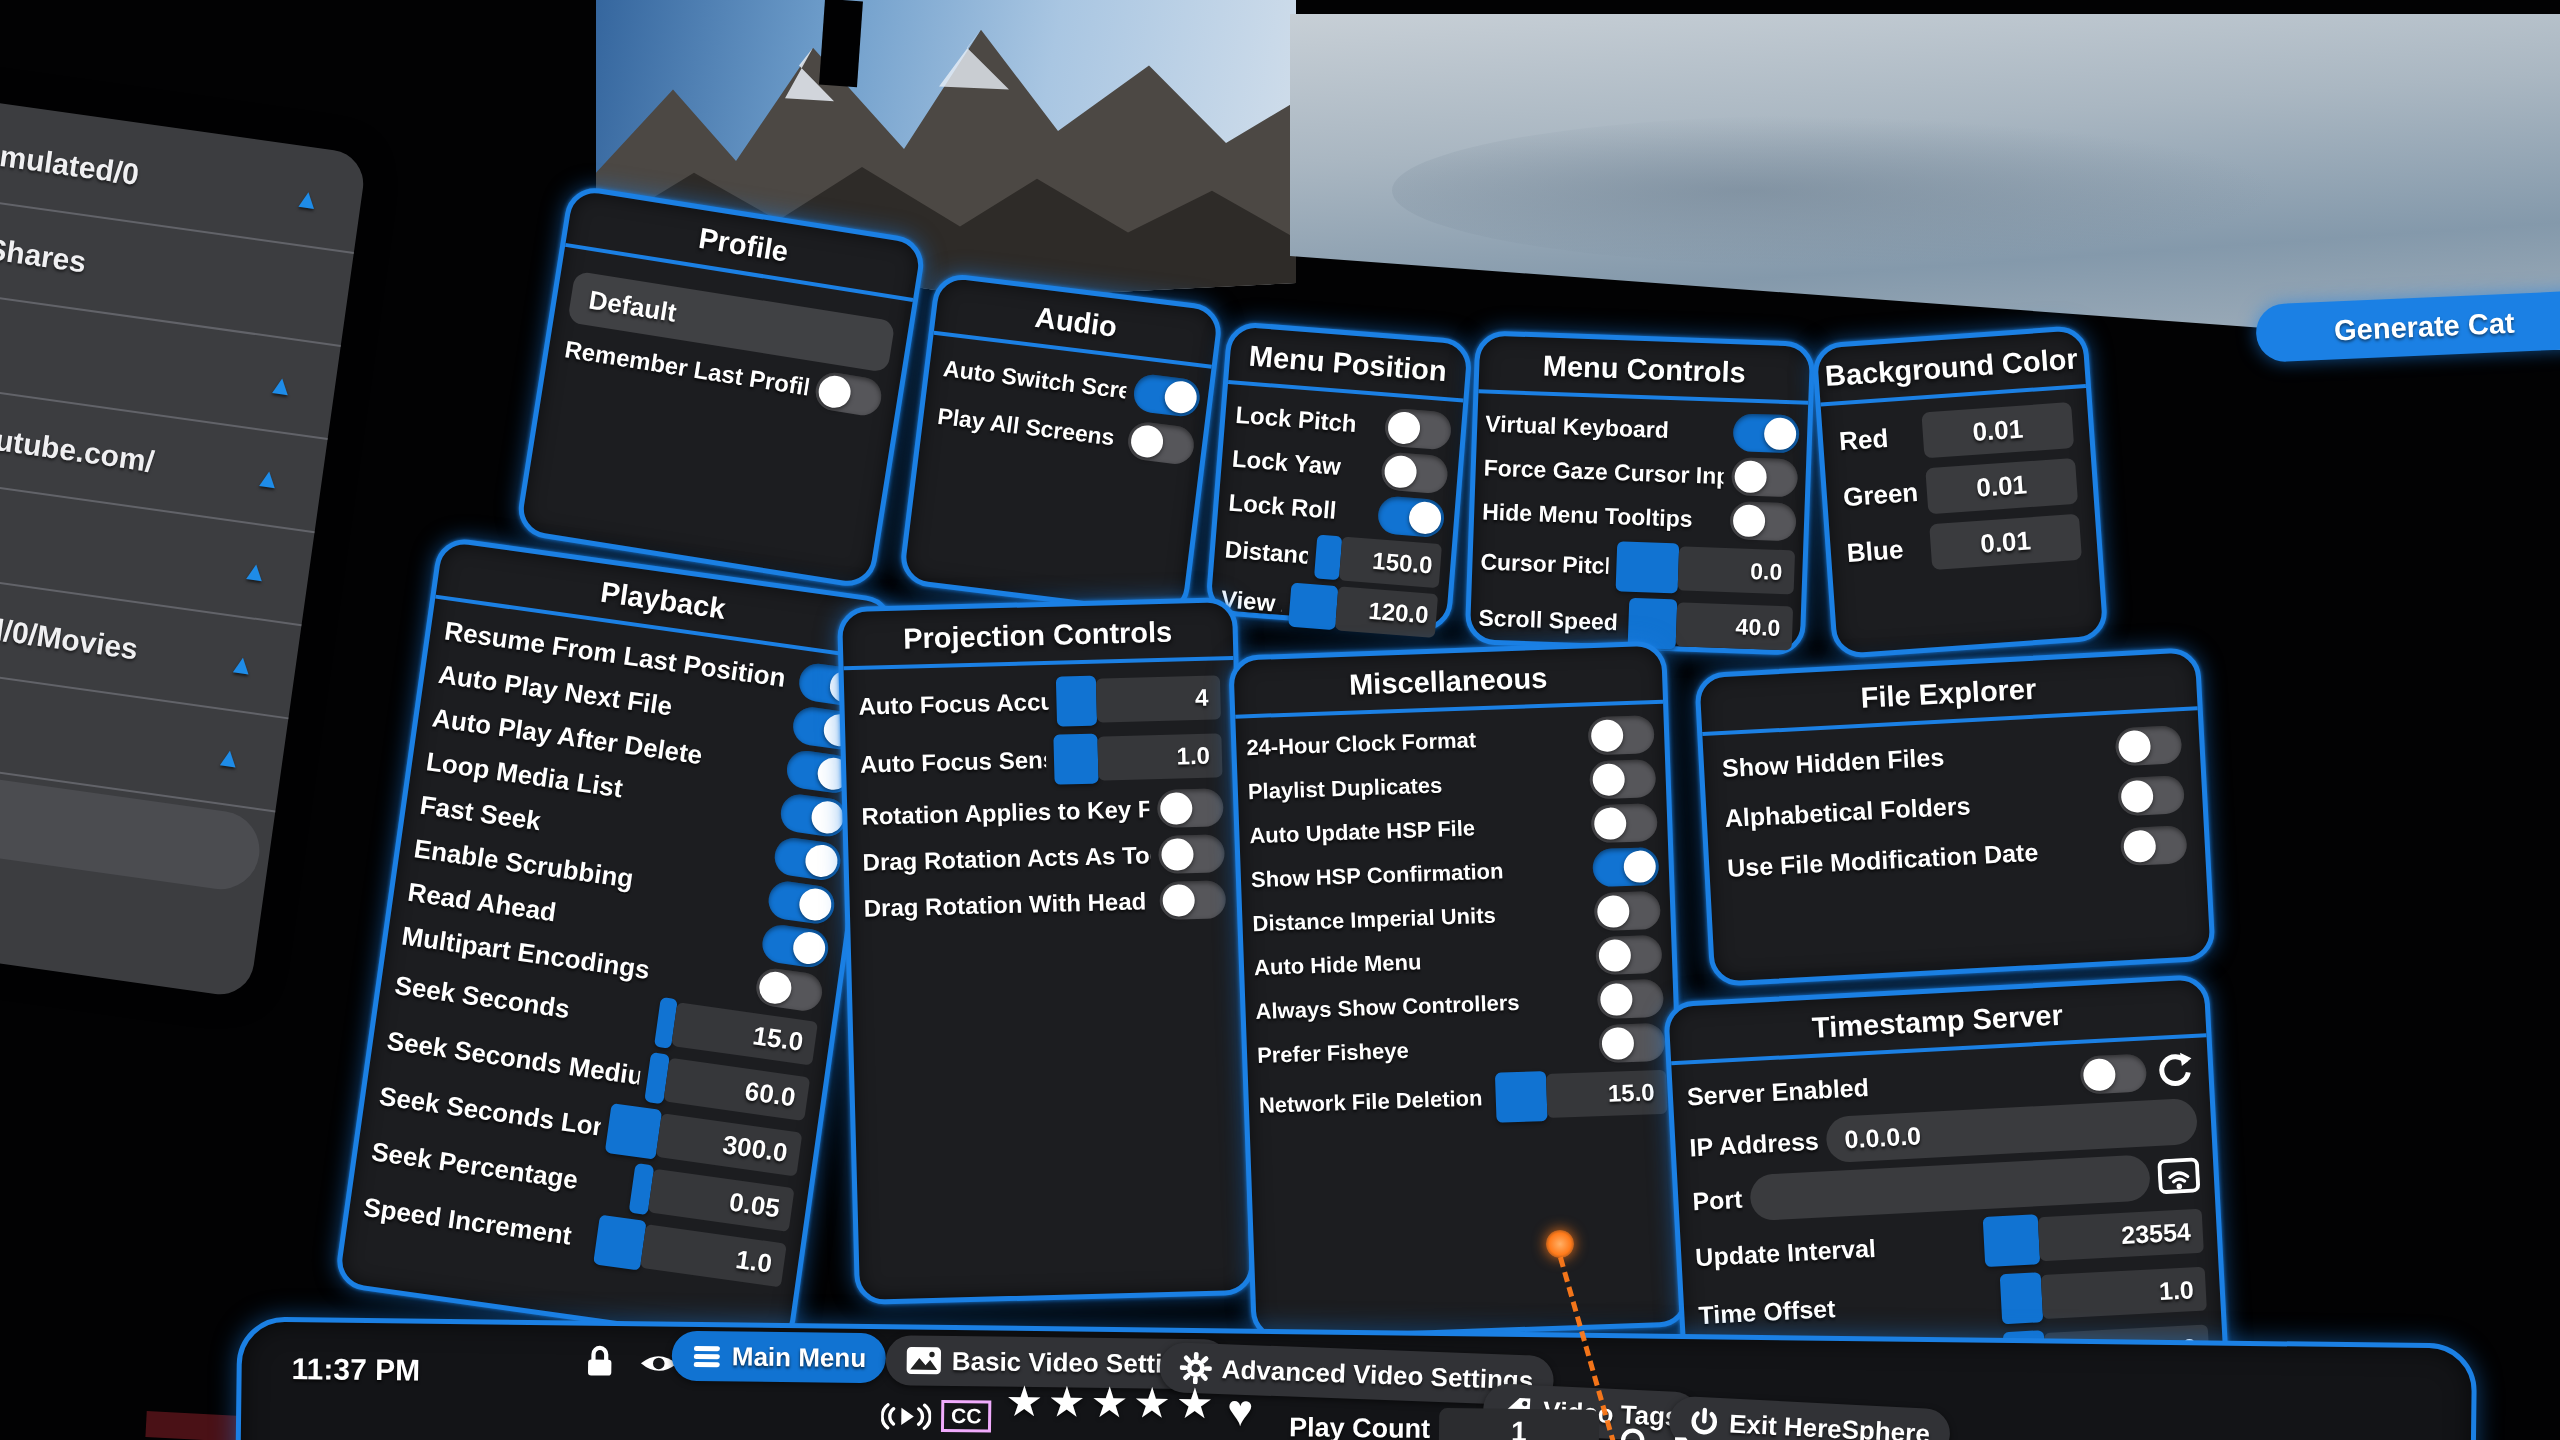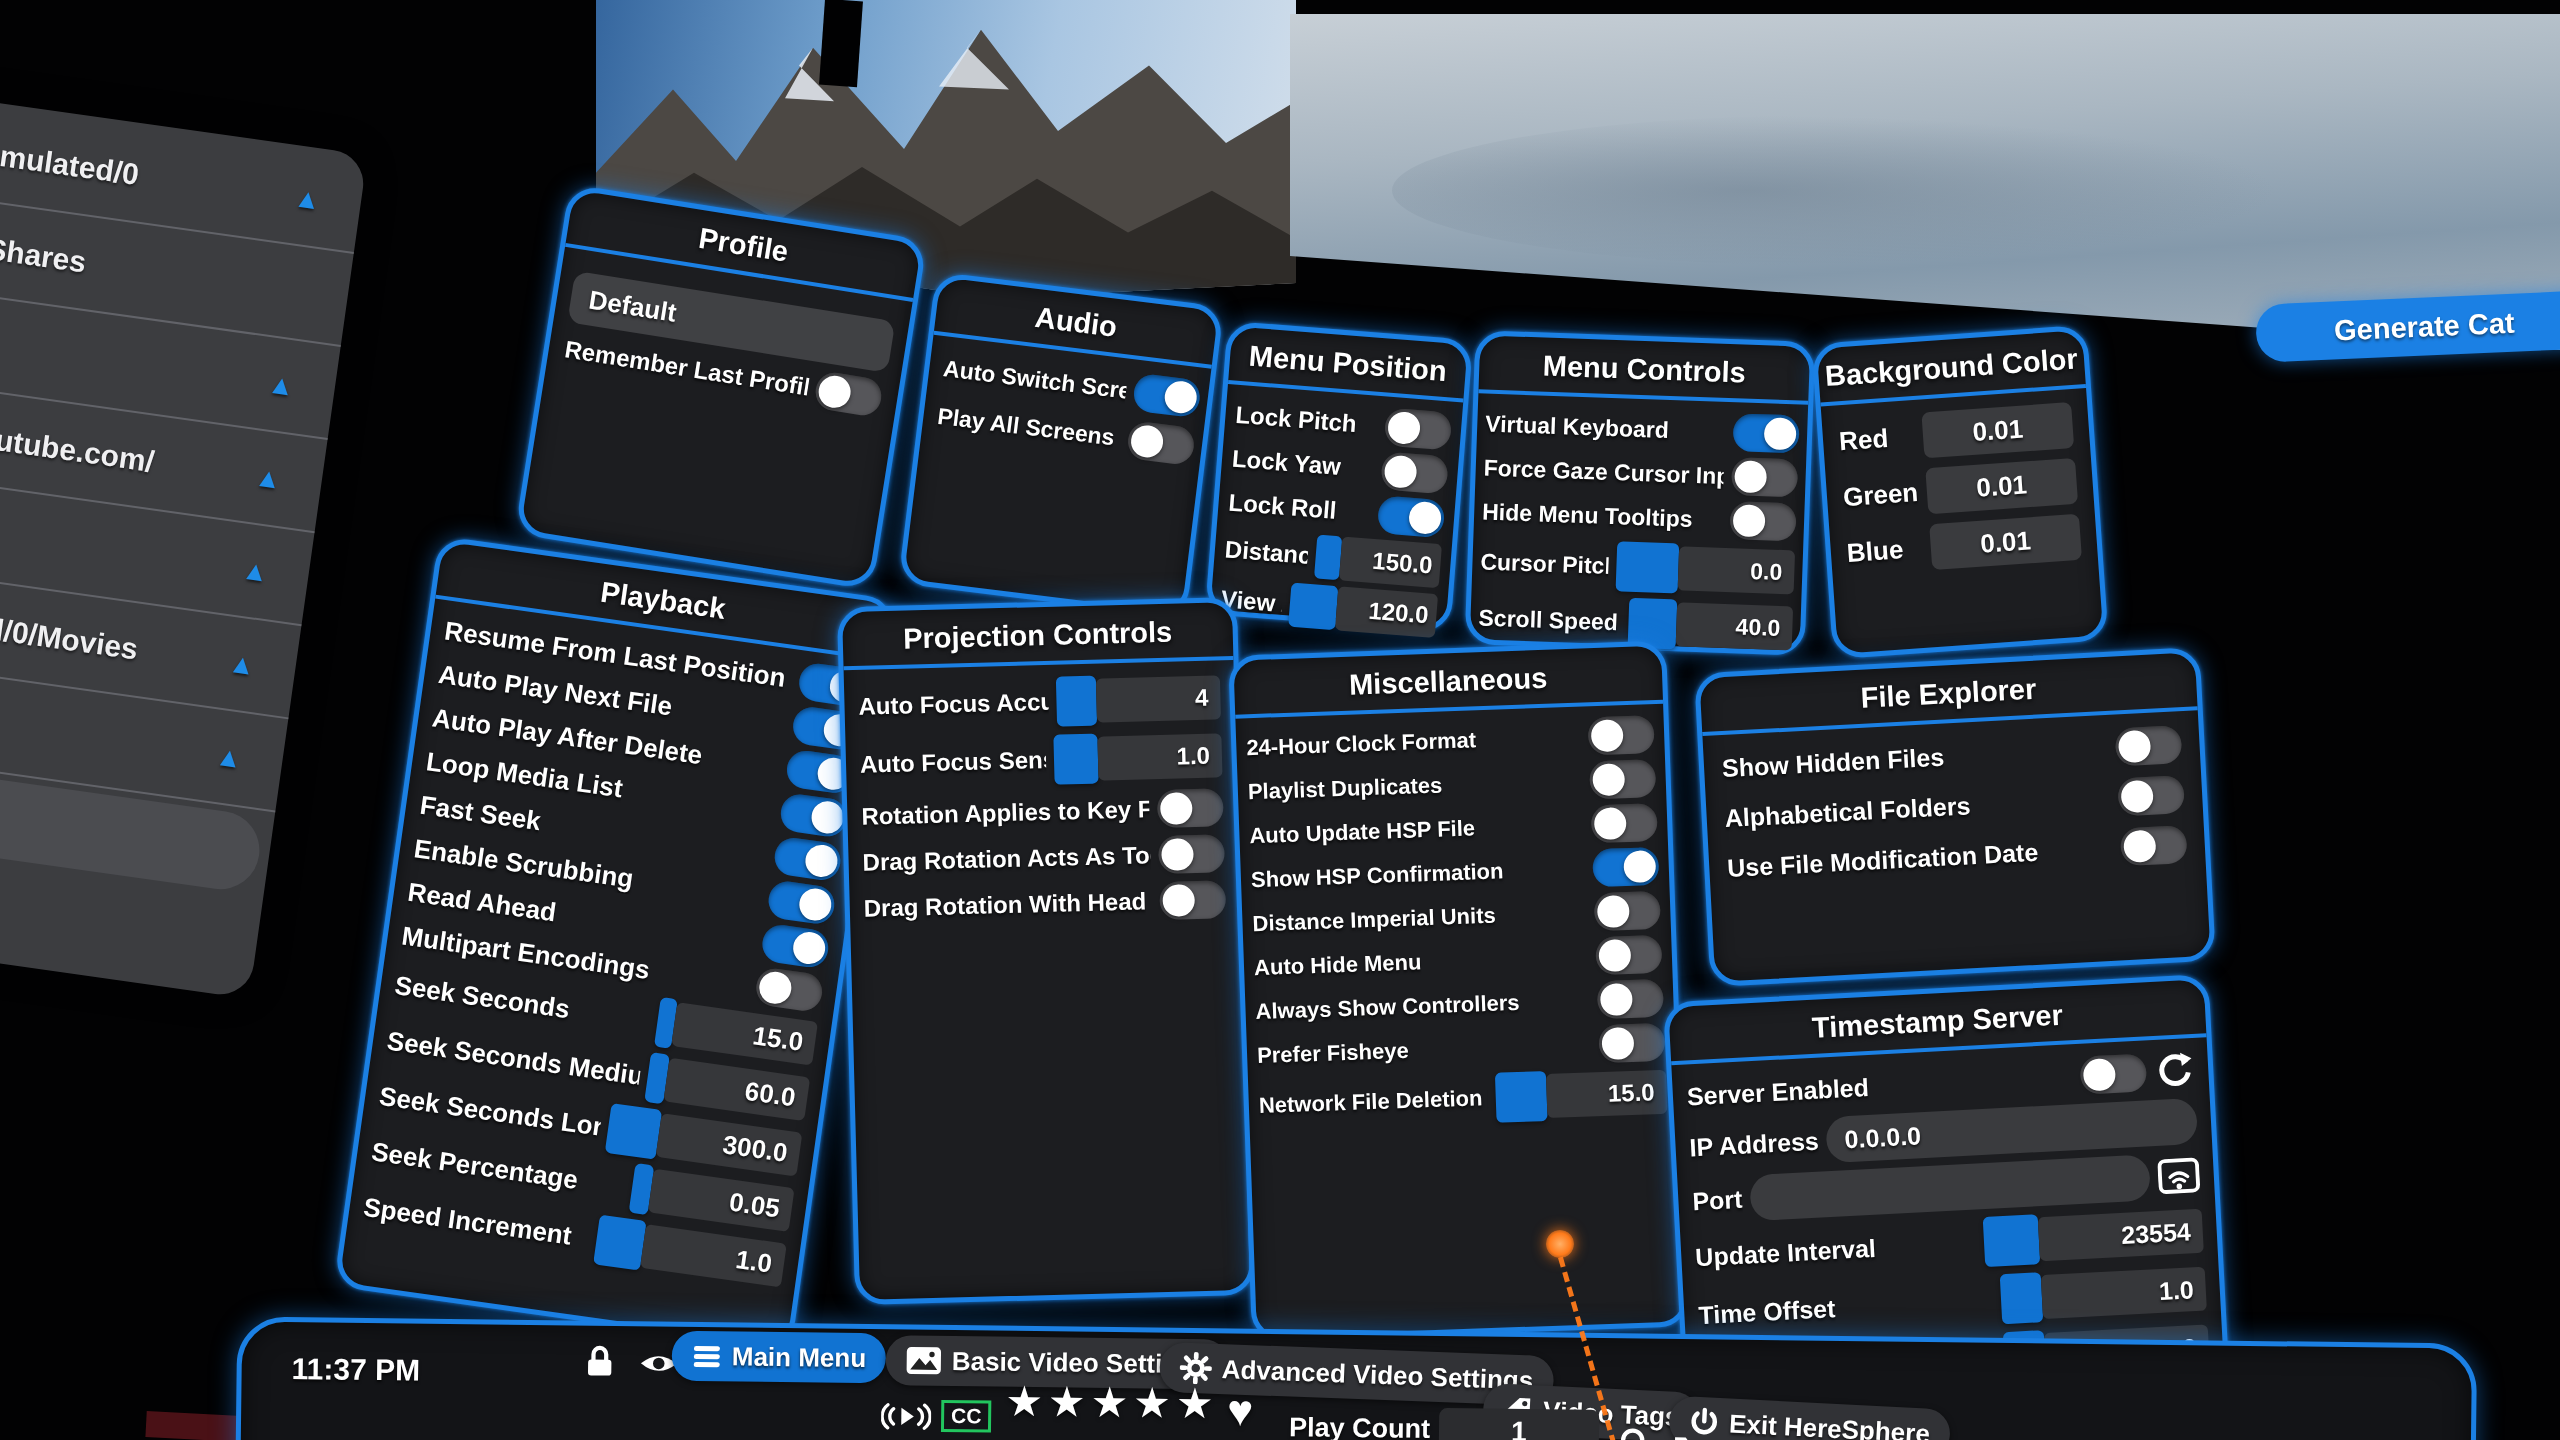--- a/index.html
+++ b/index.html
@@ -107,21 +107,21 @@
   #bottom-bar .abs{position:absolute;}
   .bb-text{font-weight:700;color:#fff;text-shadow:0 2px 3px rgba(0,0,0,.8);}
   .bb-pill{display:flex;align-items:center;gap:10px;background:#313236;border-radius:26px;height:50px;
     padding:0 20px;font-size:26px;font-weight:700;white-space:nowrap;text-shadow:0 2px 3px rgba(0,0,0,.7);
     box-shadow:0 2px 6px rgba(0,0,0,.5);}
   .bb-pill.active{background:#1173d2;}
   .stars{font-size:42px;letter-spacing:5px;color:#fff;text-shadow:0 2px 4px rgba(0,0,0,.8);}
   .heart{font-size:44px;color:#fff;text-shadow:0 2px 4px rgba(0,0,0,.8);}
   .pcbox{width:160px;height:46px;background:#2b2c2f;border-radius:8px;display:flex;align-items:center;
     justify-content:center;font-size:28px;font-weight:700;}
-  .ccbadge{border:3px solid #22c55e;border-radius:0;font-size:21px;font-weight:700;padding:1px 7px;color:#fff;}
+  .ccbadge{border:3px solid #f0abfc;border-radius:0;font-size:21px;font-weight:700;padding:1px 7px;color:#fff;}
 
   
   #red-patch{position:absolute;left:146px;top:1414px;width:116px;height:26px;background:#4a1116;z-index:2;transform:rotate(3deg);}
   #laser-dot{position:absolute;left:1546px;top:1230px;width:28px;height:28px;border-radius:50%;z-index:10;
     background:radial-gradient(circle,#ffb066 0%,#ff7a1a 55%,rgba(255,122,26,.2) 100%);
     box-shadow:0 0 14px rgba(255,122,26,.9);}
   #laser-line{position:absolute;left:1558px;top:1258px;height:195px;width:0;z-index:10;
     border-left:5px dashed #ff7a1a;transform:rotate(-16deg);transform-origin:top left;opacity:.95;}
   svg{display:block;}
 </style>

